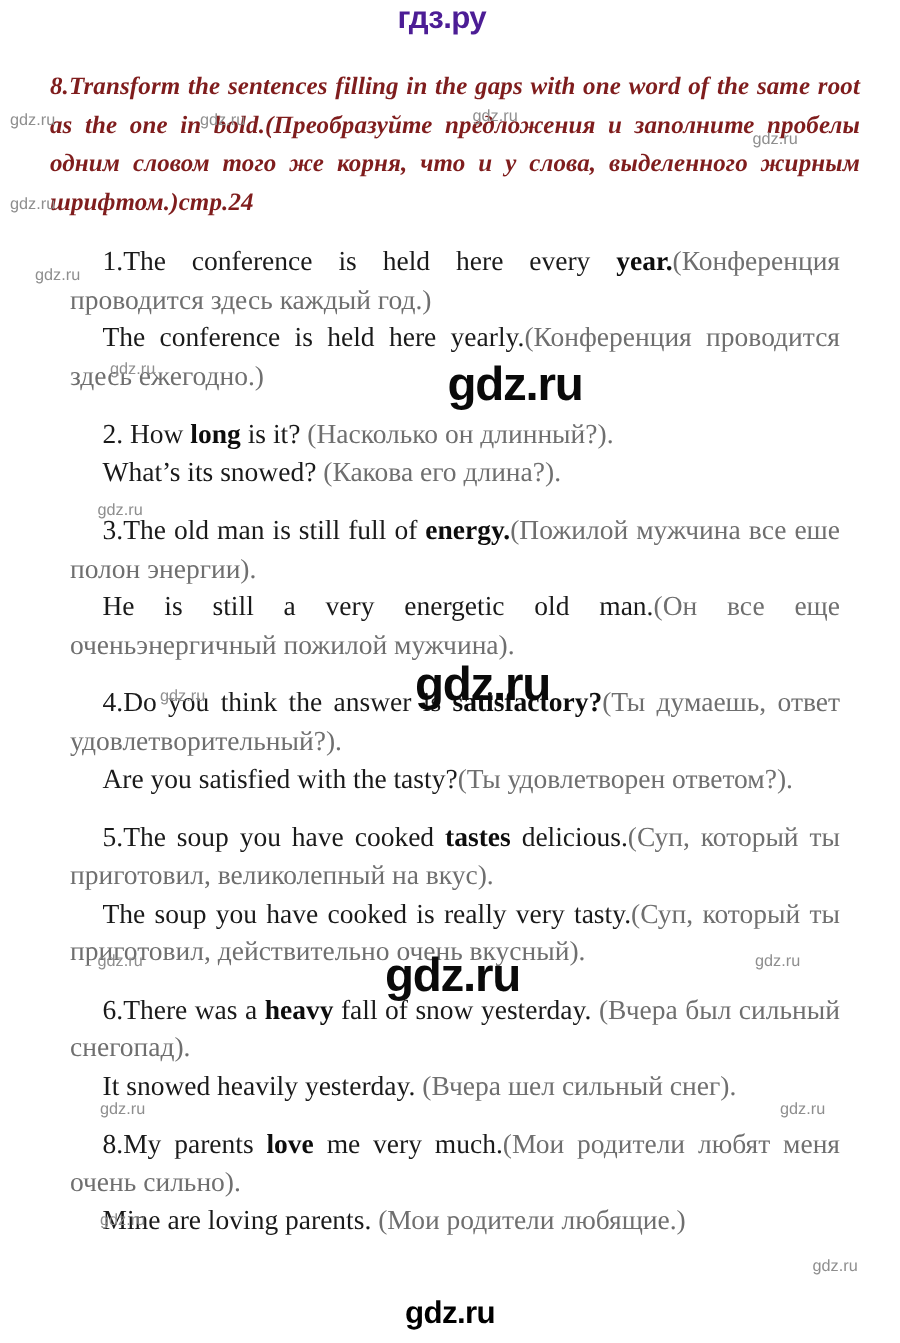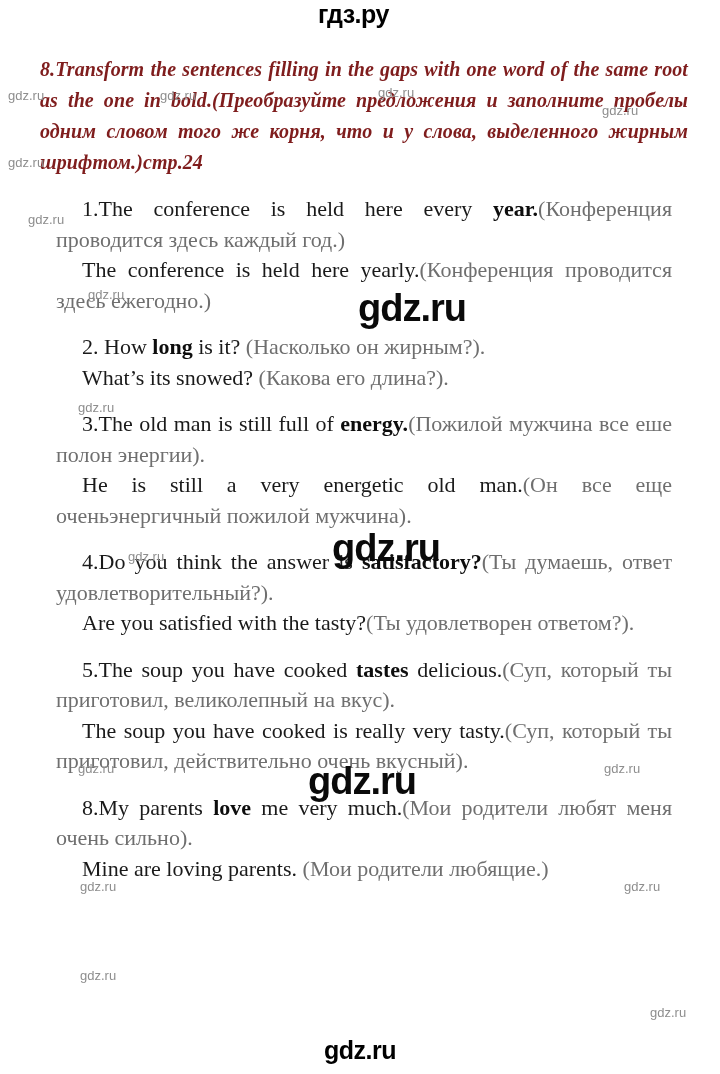--- a/index.html
+++ b/index.html
@@ -18,21 +18,21 @@
 
   
   #header-logo {
     position: absolute;
     left: 318px;
     top: 0px;
     font-family: "Liberation Sans", "DejaVu Sans", sans-serif;
     font-weight: bold;
     font-size: 25px;
     letter-spacing: -0.5px;
-    color: #000000;
+    color: #4c1d95;
     line-height: 28px;
     white-space: nowrap;
     z-index: 5;
   }
 
   
   #page {
     position: absolute;
     left: 0;
     top: 0;
@@ -132,39 +132,43 @@
       <span>one word of the same root as the one in</span>
       <span>bold.</span><span>(Преобразуйте предложения и заполните пробелы одним словом того же корня, что и у слова, выделенного жирным шрифтом.)</span><span>стр.24</span>
     </div>
 
     <div class="item">
       <p class="para"><span class="en">1.</span><span class="en">The conference is held here every </span><b class="en-bold">year.</b><span class="ru">(Конференция проводится здесь каждый год.)</span></p>
       <p class="para"><span class="en">The conference is held here yearly.</span><span class="ru">(Конференция проводится здесь ежегодно.)</span></p>
     </div>
 
     <div class="item">
-      <p class="para"><span class="en">2. </span><span class="en">How </span><b class="en-bold">long</b><span class="en"> is it? </span><span class="ru">(Насколько он жирным?).</span></p>
+      <p class="para"><span class="en">2. </span><span class="en">How </span><b class="en-bold">long</b><span class="en"> is it? </span><span class="ru">(Насколько он длинный?).</span></p>
       <p class="para"><span class="en">What’s its snowed? </span><span class="ru">(Какова его длина?).</span></p>
     </div>
 
     <div class="item">
       <p class="para"><span class="en">3.</span><span class="en">The old man is still full of </span><b class="en-bold">energy.</b><span class="ru">(Пожилой мужчина все еше полон энергии).</span></p>
       <p class="para"><span class="en">He is still a very energetic old man.</span><span class="ru">(Он все еще оченьэнергичный пожилой мужчина).</span></p>
     </div>
 
     <div class="item">
       <p class="para"><span class="en">4.</span><span class="en">Do you think the answer is </span><b class="en-bold">satisfactory?</b><span class="ru">(Ты думаешь, ответ удовлетворительный?).</span></p>
       <p class="para"><span class="en">Are you satisfied with the tasty?</span><span class="ru">(Ты удовлетворен ответом?).</span></p>
     </div>
 
     <div class="item">
       <p class="para"><span class="en">5.</span><span class="en">The soup you have cooked </span><b class="en-bold">tastes</b><span class="en"> delicious.</span><span class="ru">(Суп, который ты приготовил, великолепный на вкус).</span></p>
       <p class="para"><span class="en">The soup you have cooked is really very tasty.</span><span class="ru">(Суп, который ты приготовил, действительно очень вкусный).</span></p>
     </div>
 
+    <div class="item">
+      <p class="para"><span class="en">6.</span><span class="en">There was a </span><b class="en-bold">heavy</b><span class="en"> fall of snow yesterday. </span><span class="ru">(Вчера был сильный снегопад).</span></p>
+      <p class="para"><span class="en">It snowed heavily yesterday. </span><span class="ru">(Вчера шел сильный снег).</span></p>
+    </div>
 
 
     <div class="item">
       <p class="para"><span class="en">8.</span><span class="en">My parents </span><b class="en-bold">love</b><span class="en"> me very much.</span><span class="ru">(Мои родители любят меня очень сильно).</span></p>
       <p class="para"><span class="en">Mine are loving parents. </span><span class="ru">(Мои родители любящие.)</span></p>
     </div>
 
   </div>
 
   <div id="watermark-layer">

